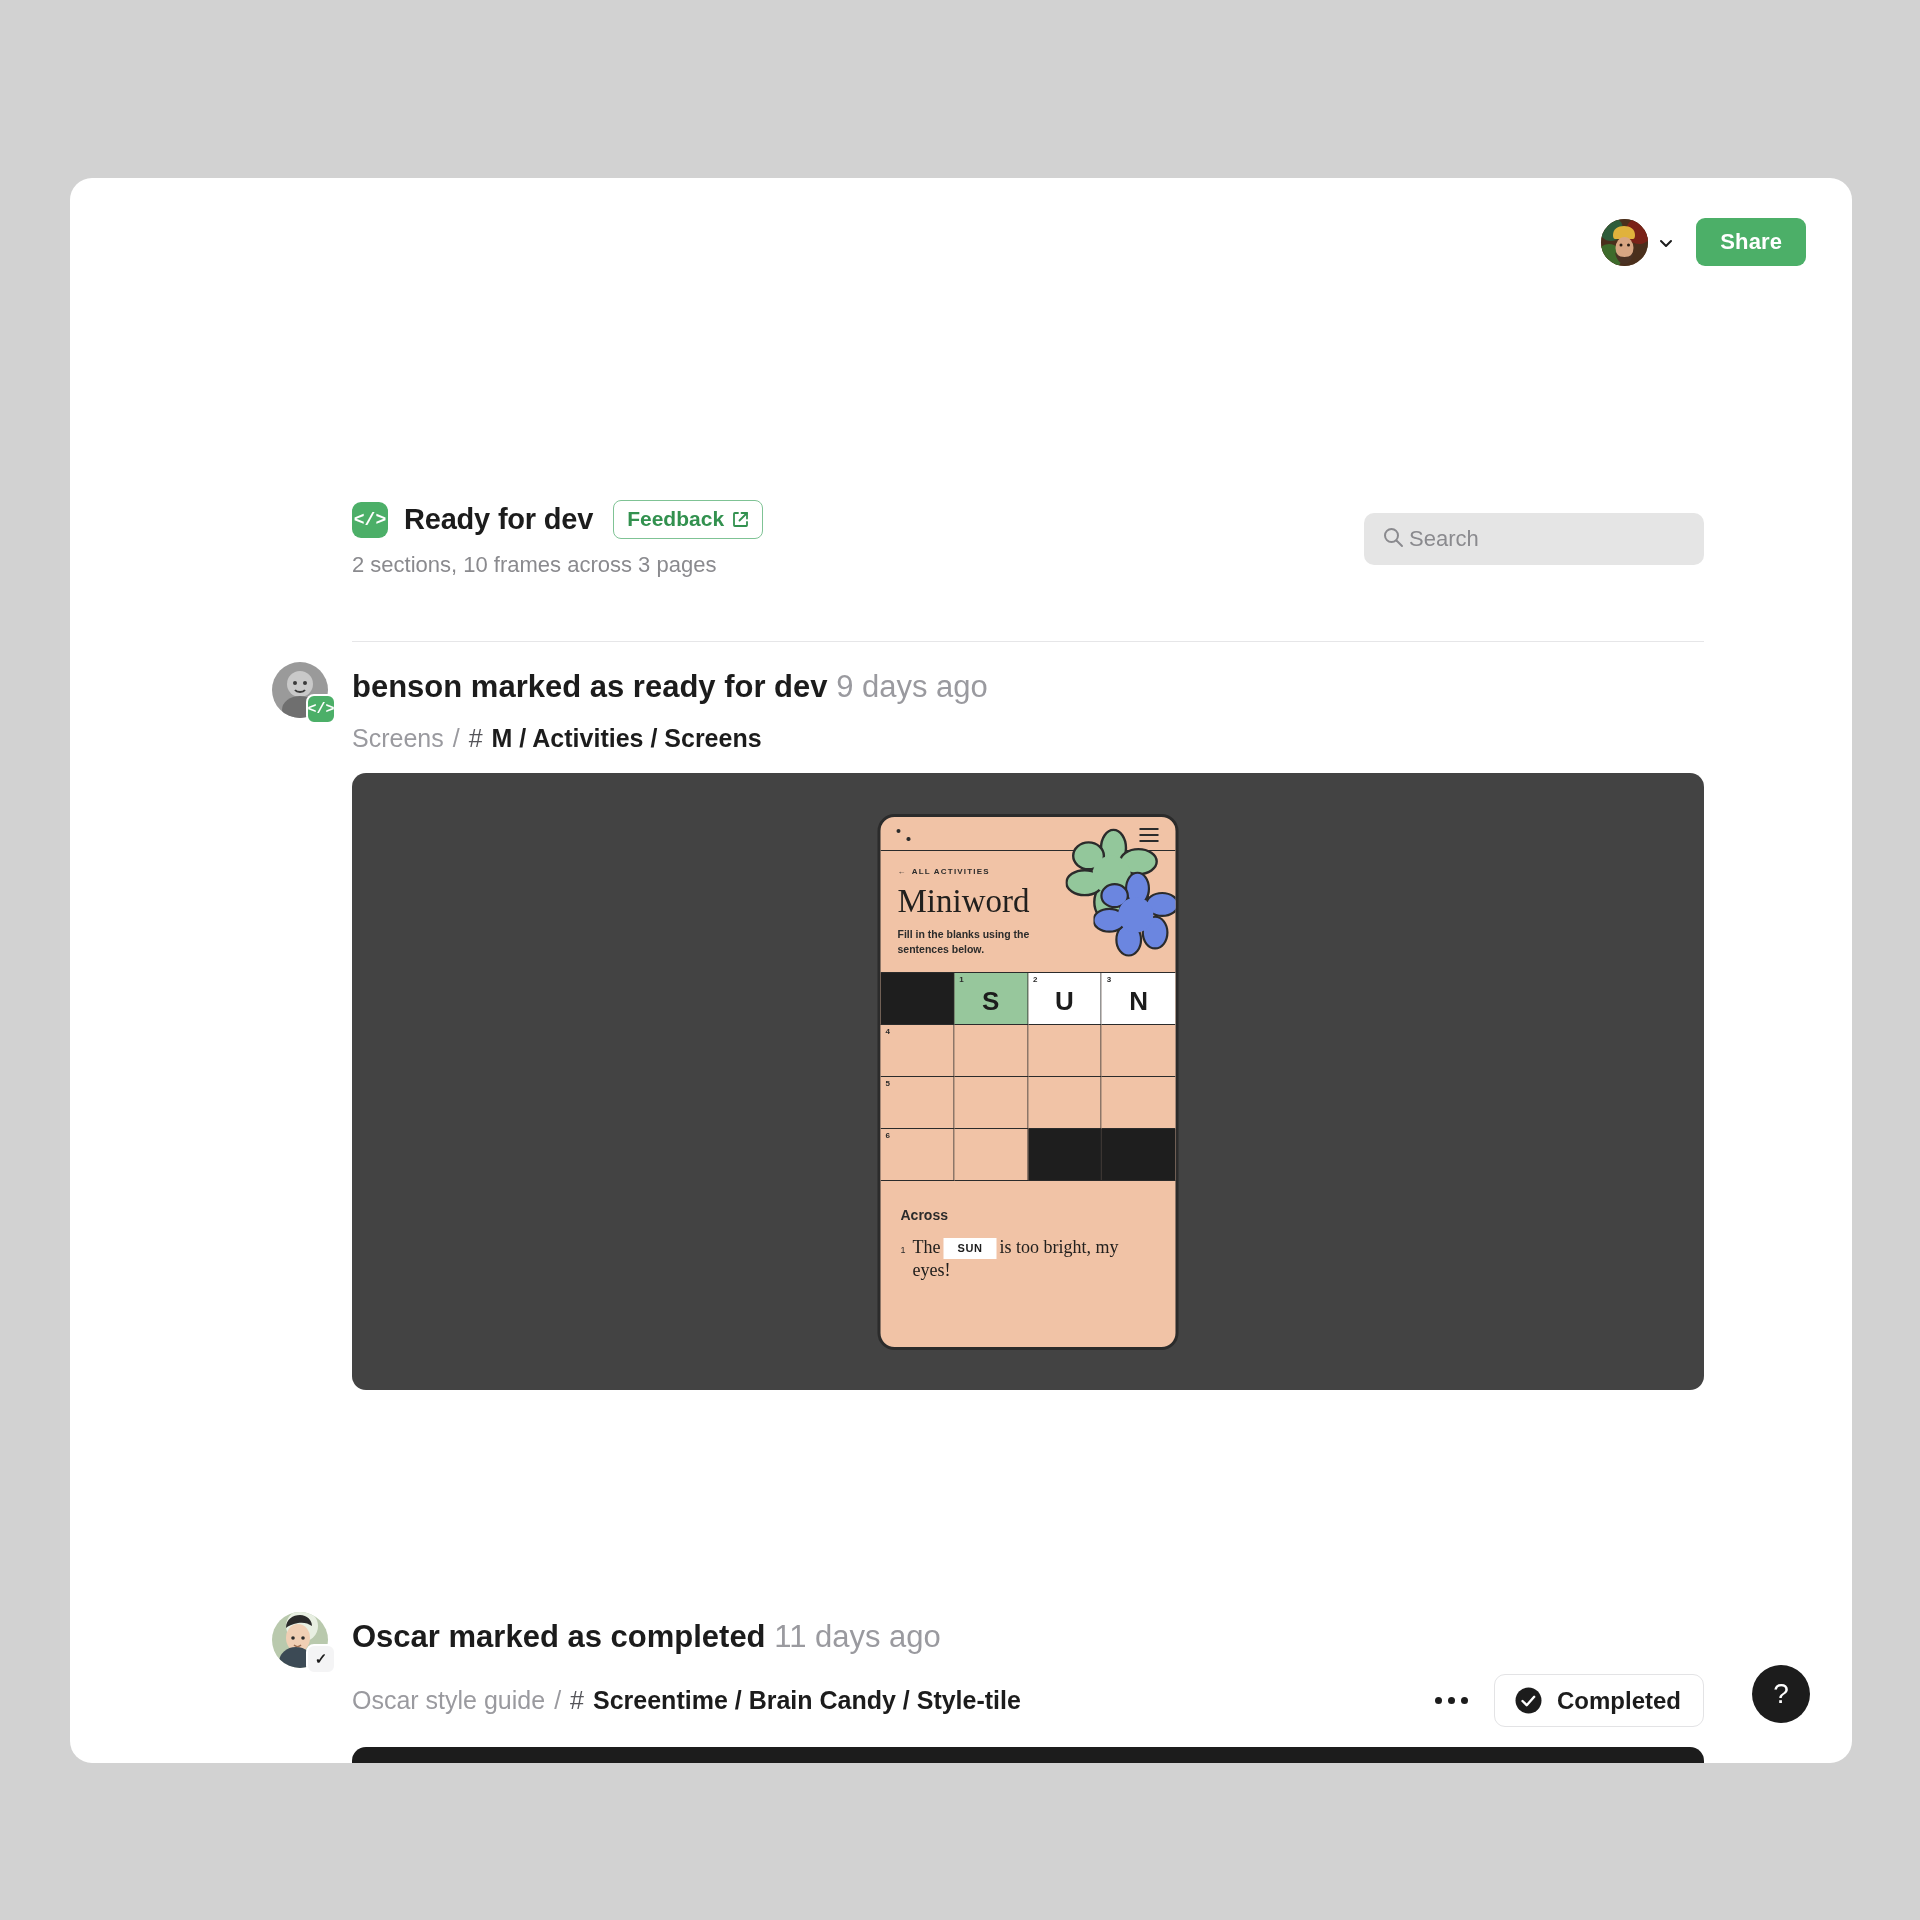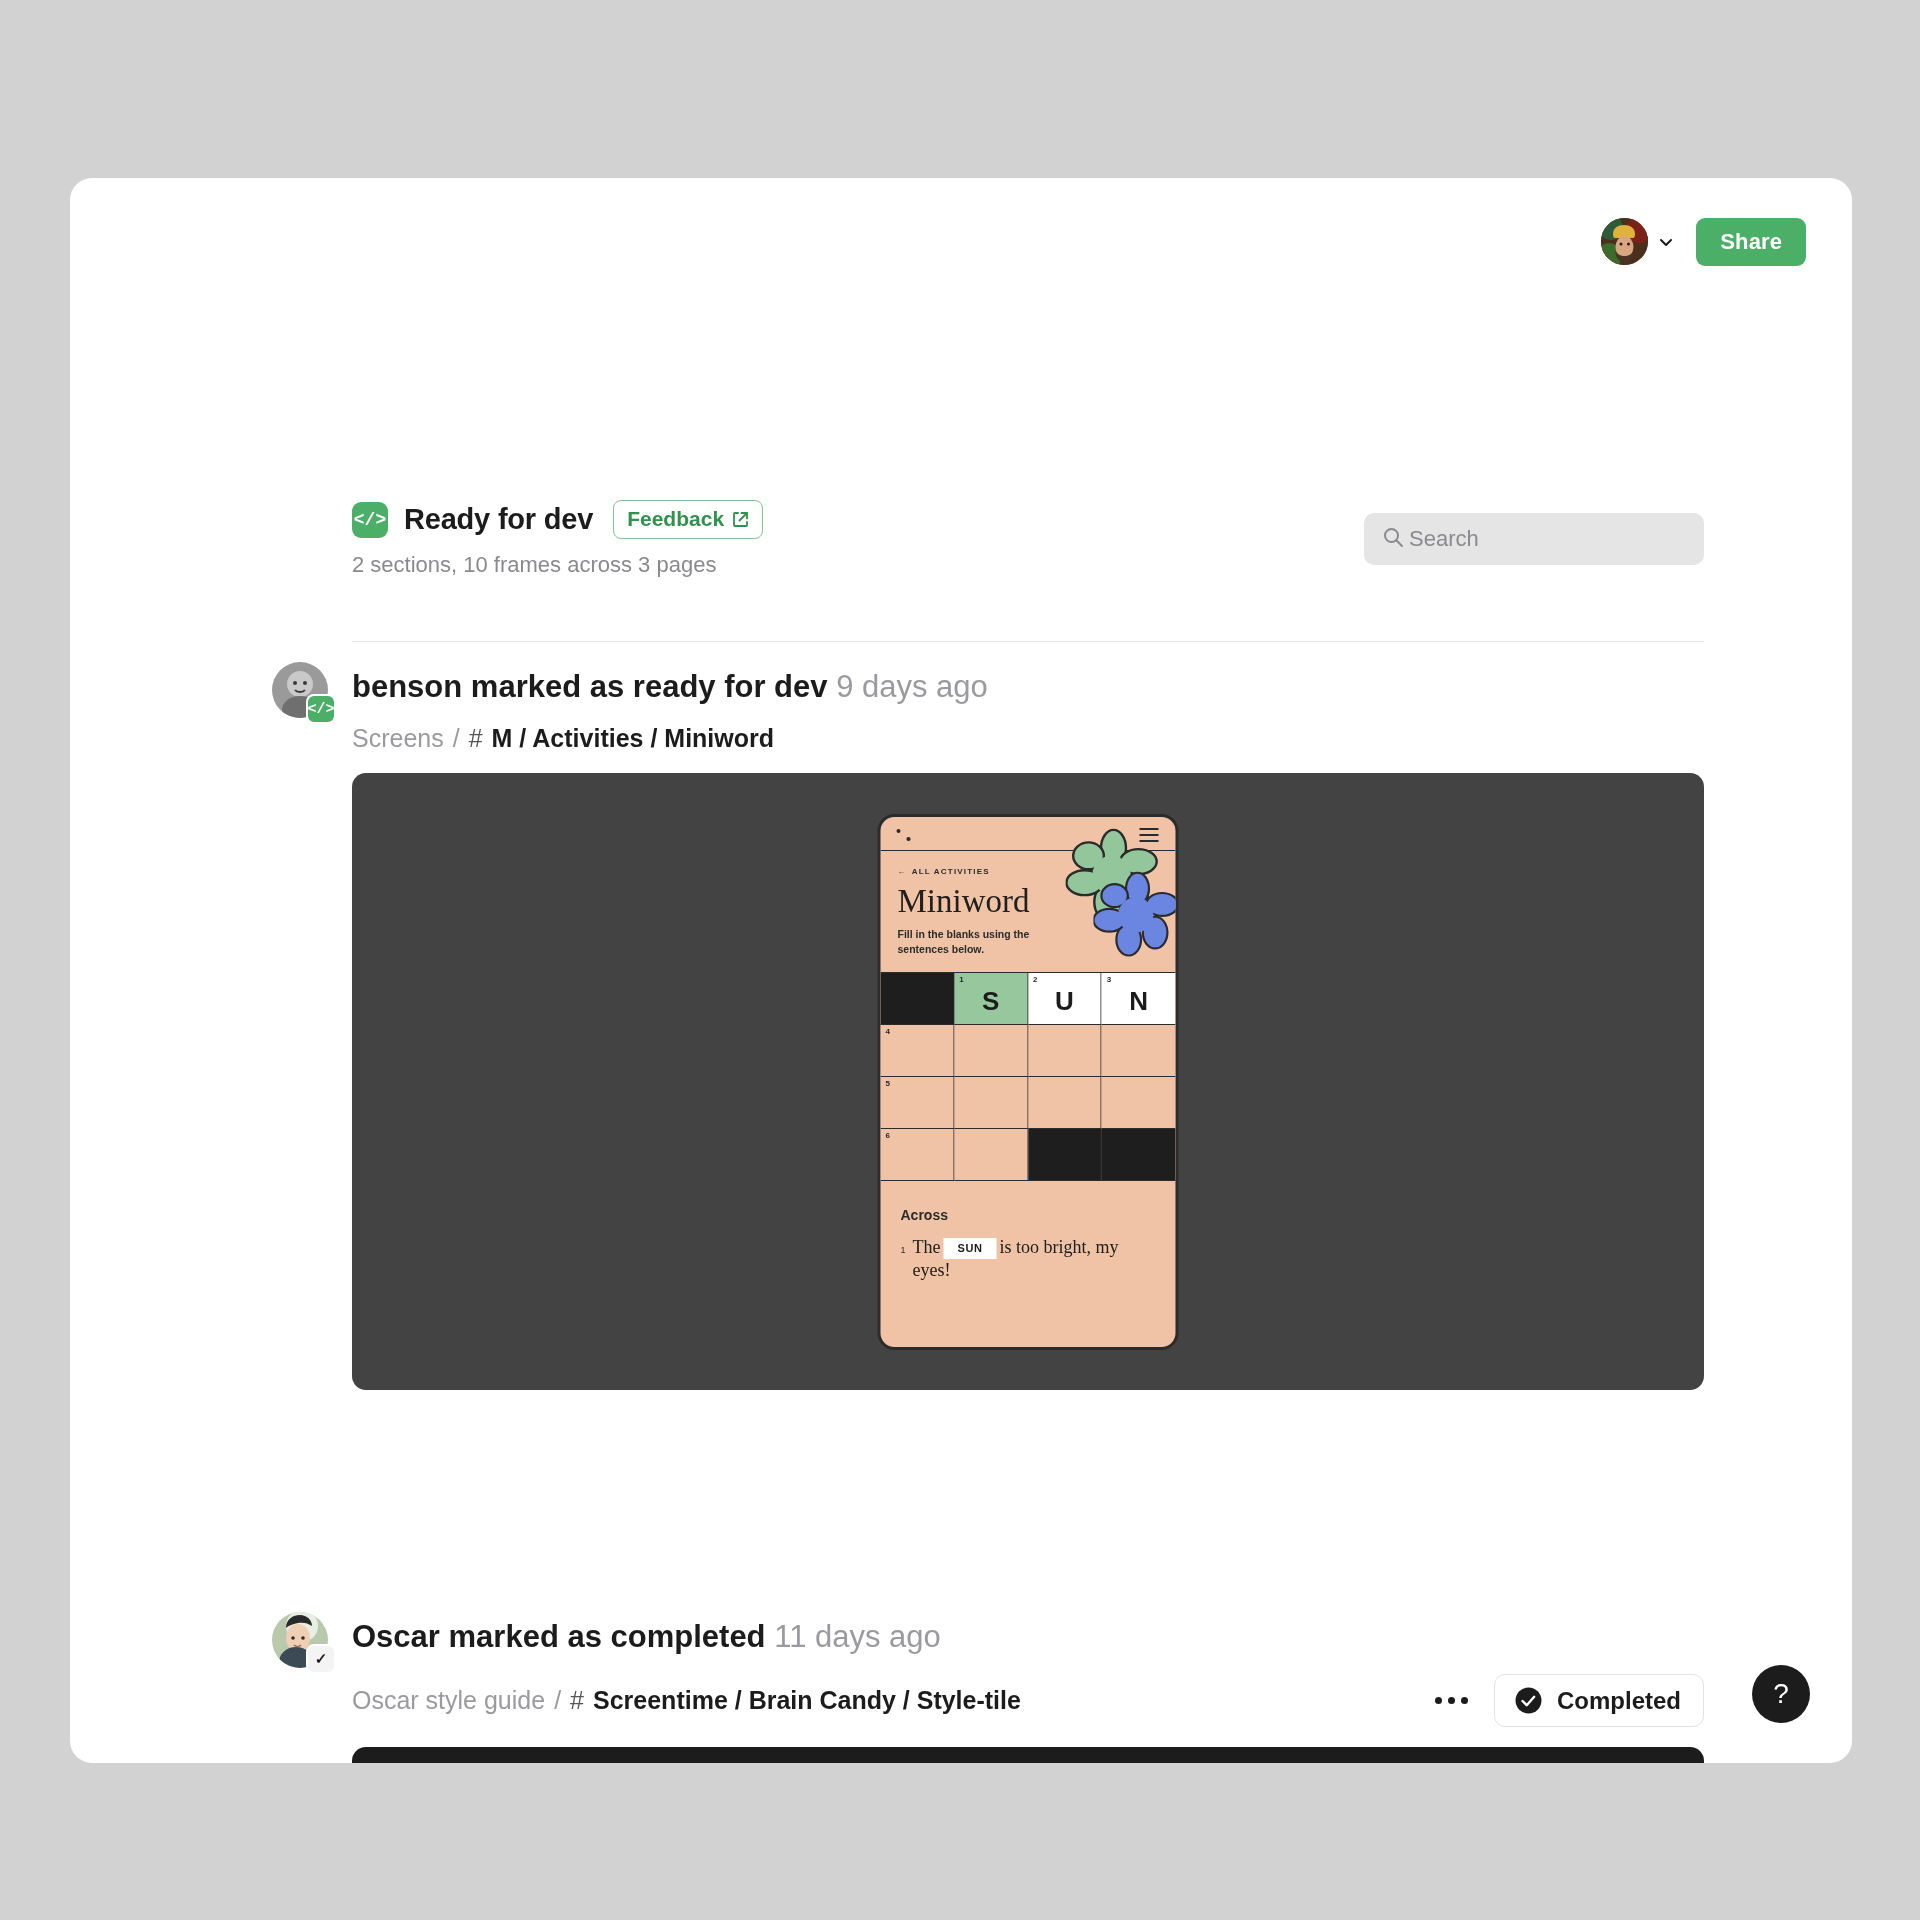--- a/index.html
+++ b/index.html
@@ -16,21 +16,21 @@
     left: 70px; top: 178px;
     width: 1782px; height: 1585px;
     background: #ffffff;
     border-radius: 22px;
     overflow: hidden;
   }
 
   
   #topbar {
     position: absolute; right: 46px; top: 40px;
-    display: flex; align-items: flex-start; gap: 22px;
+    display: flex; align-items: flex-end; gap: 22px;
   }
   .avatar-btn { display: flex; align-items: center; gap: 10px; }
   .avatar {
     width: 47px; height: 47px; border-radius: 50%;
     overflow: hidden; flex: none; display: block;
     background: #6b4b2e;
   }
   .chev { width: 16px; height: 16px; display: block; }
   #share-button {
     background: #4caf68; color: #fff;
@@ -267,21 +267,21 @@
         <span>marked as ready for dev</span>
         <span class="ago">9 days ago</span>
       </div>
     </div>
 
     <div class="act-sub-row">
       <div class="crumb">
         <span class="muted">Screens</span>
         <span class="muted">/</span>
         <span class="hash">#</span>
-        <span class="strong">M / Activities / Miniword</span>
+        <span class="strong">M / Activities / Screens</span>
       </div>
     </div>
 
     <div class="preview" id="preview-1">
       <div id="phone">
 
         <div id="phone-statusbar">
           <span class="dot-s" style="left:16px;top:12px;width:4px;height:4px;"></span>
           <span class="dot-s" style="left:26px;top:20px;width:3.5px;height:3.5px;"></span>
           <span id="hamburger">

